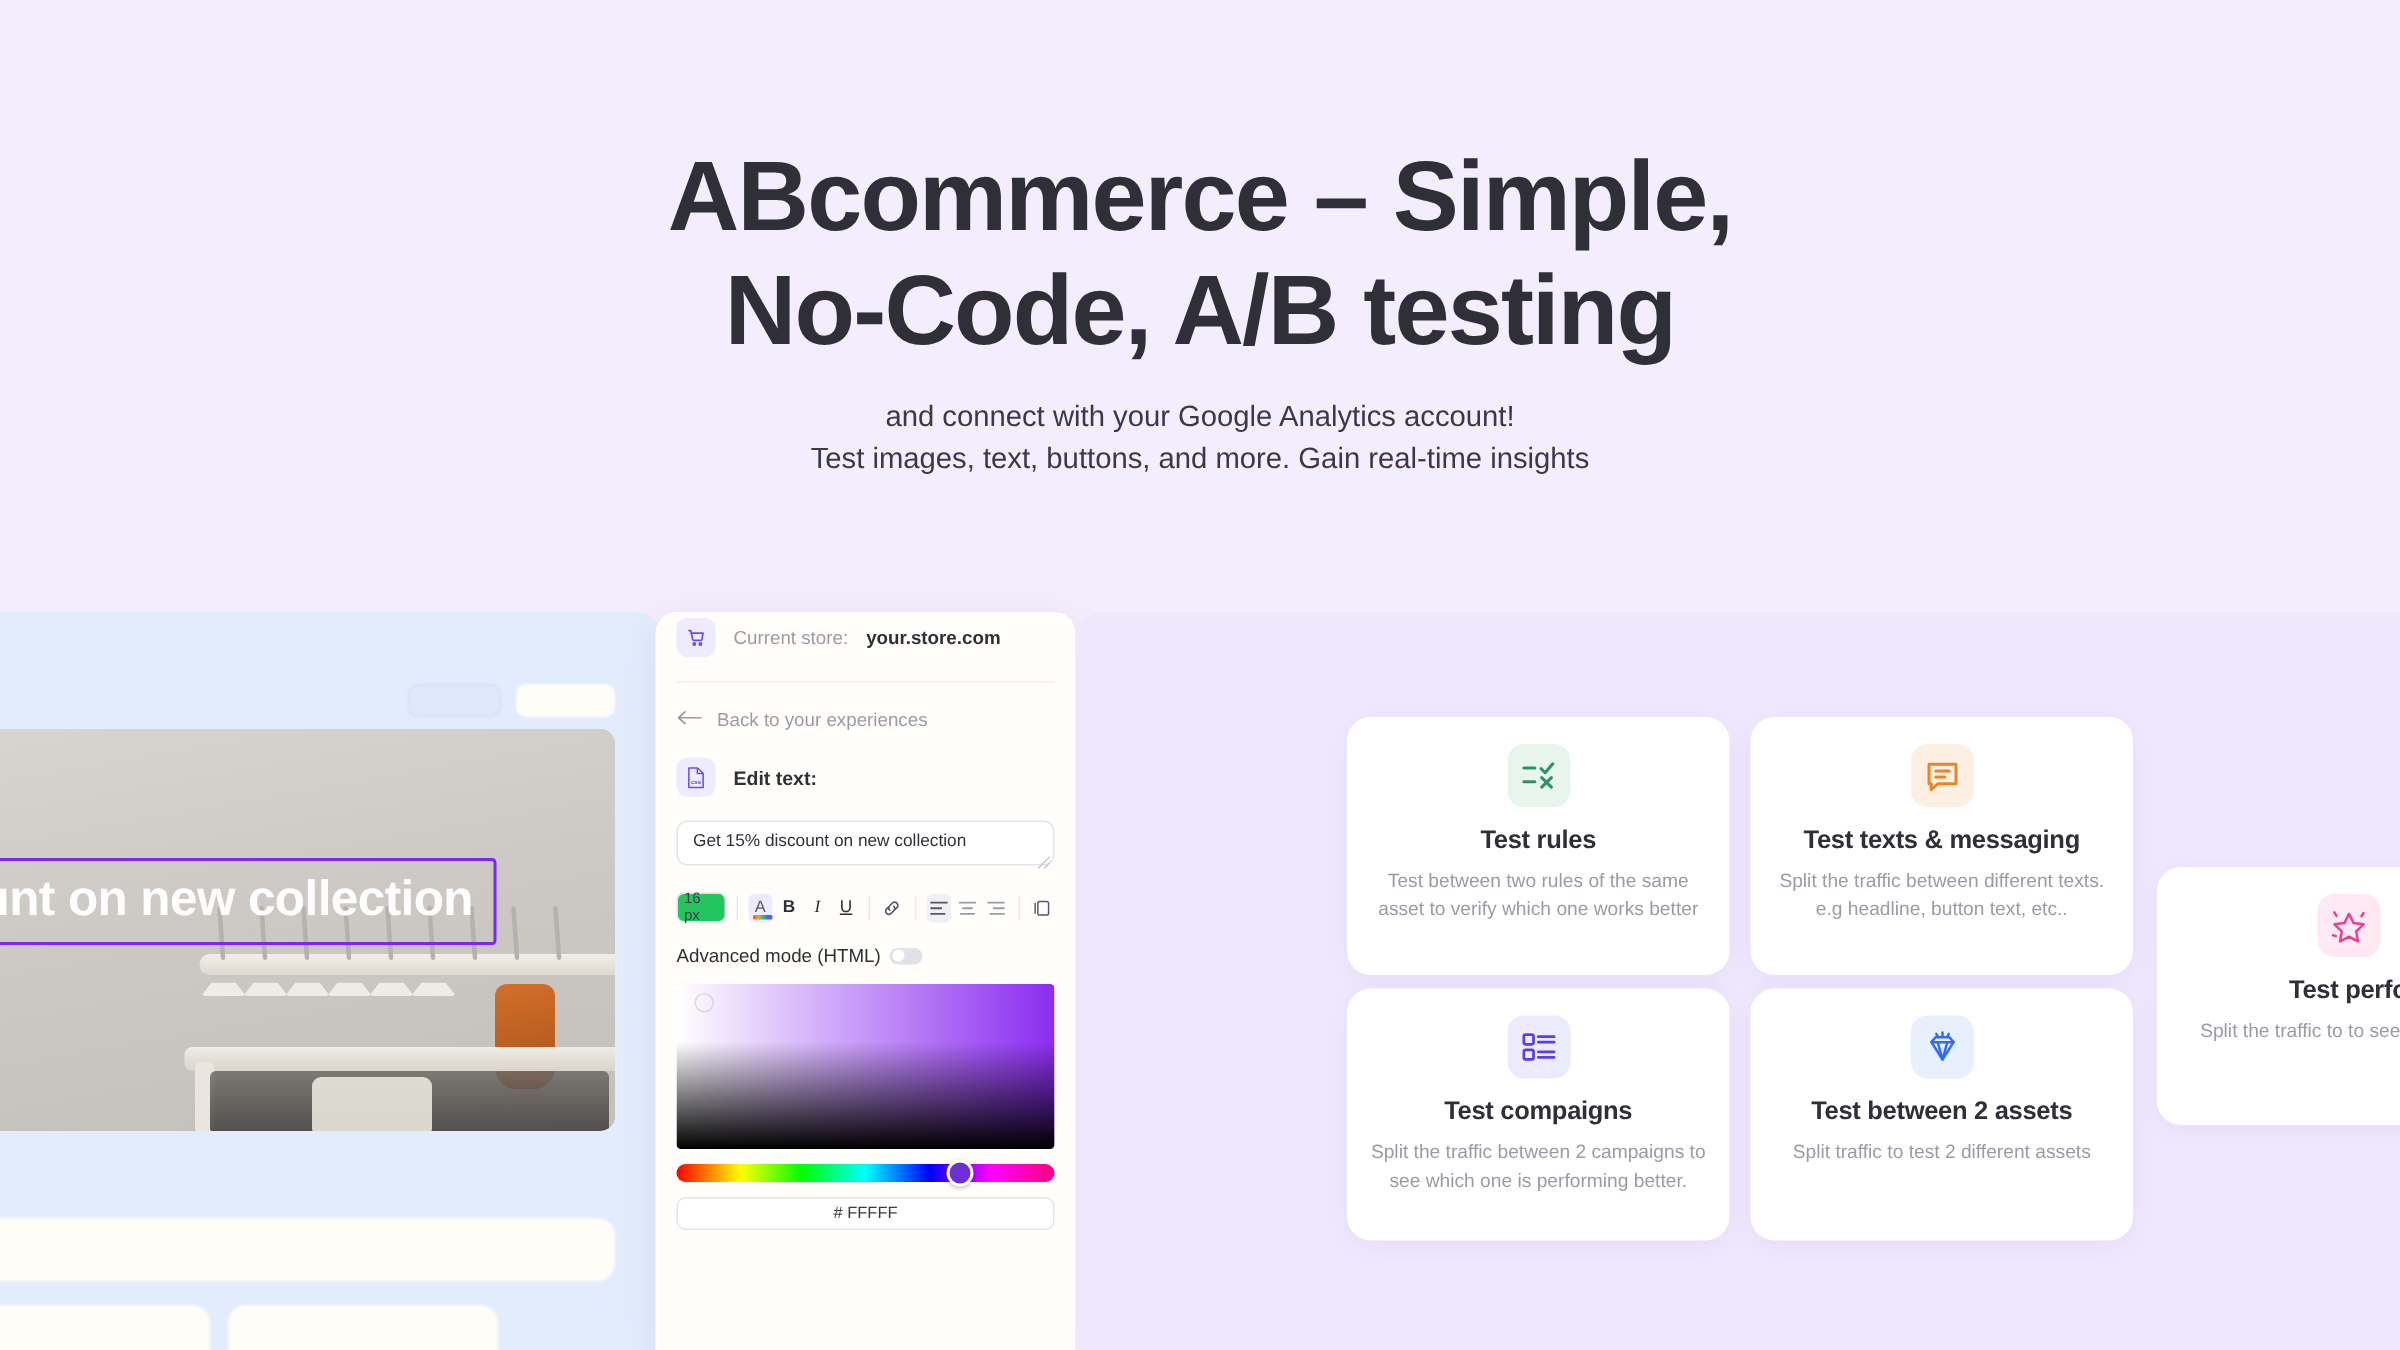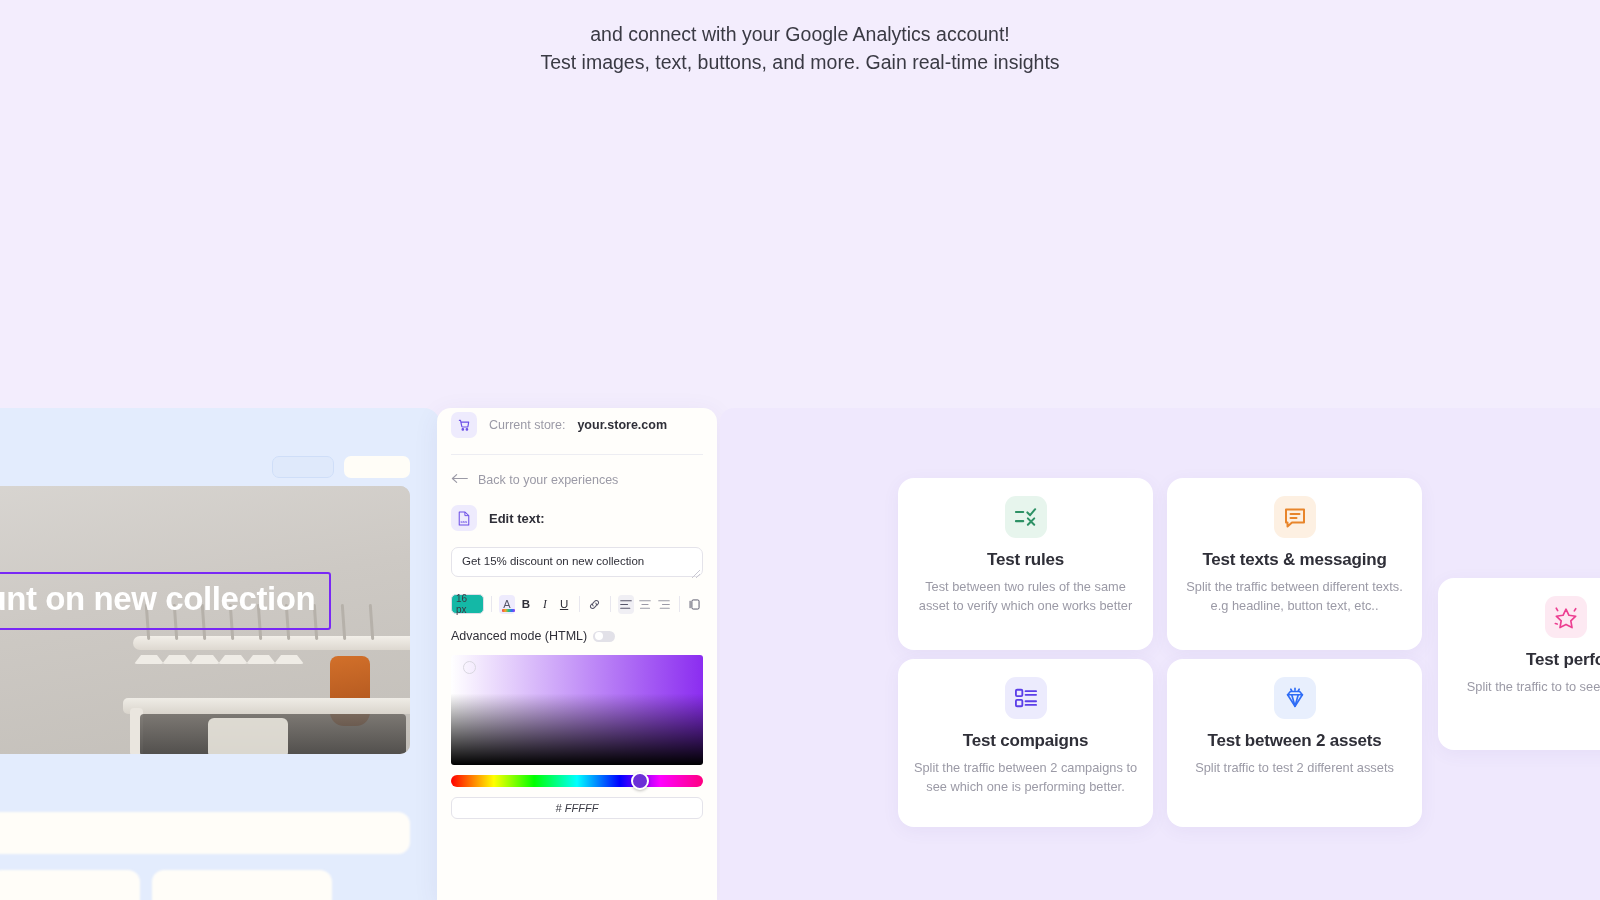--- a/index.html
+++ b/index.html
@@ -183,21 +183,21 @@
   .ed-toolbar {
     margin-top: 12px;
     display: flex; align-items: center; gap: 3px;
     height: 22px;
   }
   .tb-size {
     height: 20px; min-width: 33px;
     border: 1px solid #e0dfe7; border-radius: 5px;
     font-size: 10px; color: #3a3a44;
     display: flex; align-items: center; justify-content: center;
-    padding: 0 4px; background: #14b8a6; cursor: pointer;
+    padding: 0 4px; background: #22c55e; cursor: pointer;
   }
   .tb-sep { width: 1px; height: 16px; background: #e8e7ee; margin: 0 4px; }
   .tb-btn {
     width: 19px; height: 19px; border-radius: 4px;
     display: flex; align-items: center; justify-content: center;
     font-size: 11.5px; color: #2f2f38; cursor: pointer; background: transparent;
   }
   .tb-btn.active { background: #eeebfd; }
   .tb-btn.active-grey { background: #f0eff4; }
   .tb-color { position: relative; }
@@ -241,21 +241,21 @@
     width: 18px; height: 18px; border-radius: 50%;
     background: #6b2fd6; border: 2px solid #fff;
     box-shadow: 0 1px 3px rgba(0,0,0,.25);
     cursor: grab;
   }
   .ed-hex {
     margin-top: 10px; width: 252px; height: 22px;
     border: 1px solid #e4e3ea; border-radius: 6px;
     background: #fff;
     display: flex; align-items: center; justify-content: center;
-    font-size: 11px; color: #3a3a44; font-style: italic;
+    font-size: 11px; color: #3a3a44;
   }
 
   
   .cards-bg {
     position: absolute; left: 720px; top: 408px;
     width: 880px; height: 492px;
     background: #efe8fd;
     border-radius: 14px 0 0 0;
   }
   .card {
@@ -292,20 +292,24 @@
   .ic-indigo { background: #ecebfd; }
   .ic-blue { background: #e8effd; }
   .ic-pink { background: #fde9f2; }
 </style>
 </head>
 <body>
 
 <div class="page">
 
   <div class="hero">
+    <h1 class="hero-title">
+      <span>ABcommerce – Simple,</span>
+      <span class="line2">No-Code,  A/B testing</span>
+    </h1>
     <p class="hero-sub">
       <span class="l">and connect with your Google Analytics account!</span>
       <span class="l">Test images, text, buttons, and more. Gain real-time insights</span>
     </p>
   </div>
 
   <div class="preview">
     <div class="pv-buttons">
       <div class="pv-btn-ghost"></div>
       <div class="pv-btn-solid"></div>

